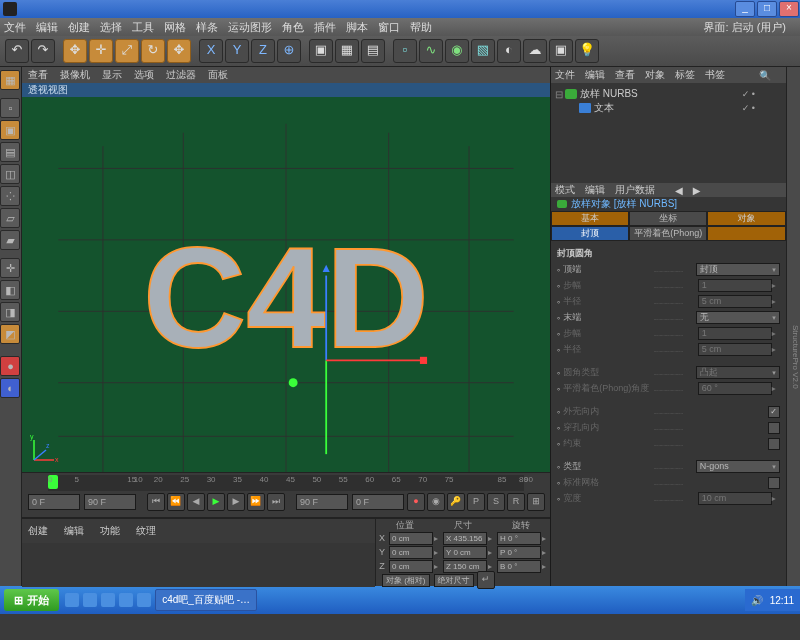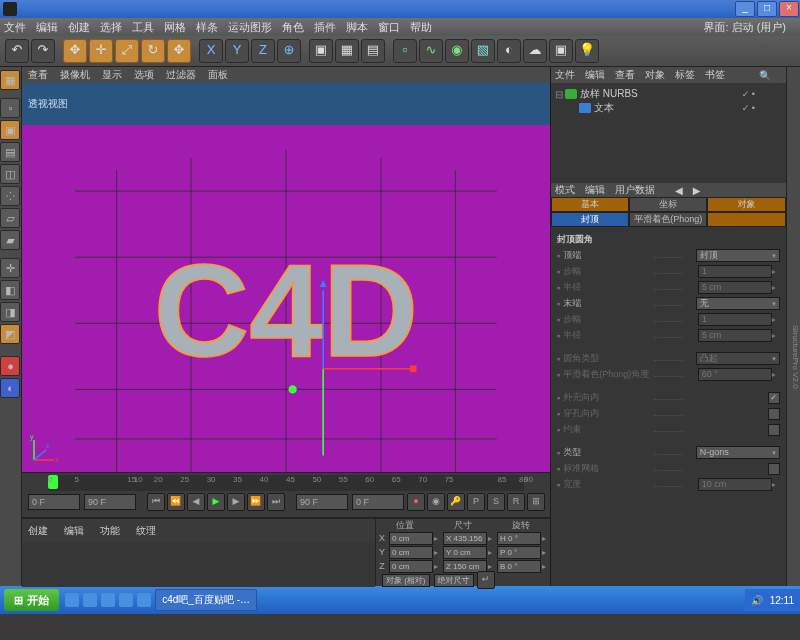--- a/index.html
+++ b/index.html
@@ -19,22 +19,22 @@
 .tbtn.cyan{color:#7fe0e0}
 .tsep{width:6px}
 .mainrow{display:flex;height:519px}
 .leftbar{width:22px;background:#4a4a4a;border-right:1px solid #222;display:flex;flex-direction:column;padding-top:2px}
 .lbtn{width:18px;height:18px;margin:1px auto;border:1px solid #2a2a2a;border-radius:2px;font-size:11px;text-align:center;line-height:18px}
 .lbtn.o{background:#c78b3a}
 .lbtn.g{background:#5a5a5a}
 .viewport{flex:1;display:flex;flex-direction:column;background:#3a3a3a;position:relative}
 .vp-menu{height:16px;background:#4a4a4a;display:flex;align-items:center;padding:0 6px;font-size:10px;color:#ccc}
 .vp-menu span{margin-right:12px}
-.vp-label{height:14px;background:#2a5580;color:#cde;font-size:10px;padding:14px 6px;line-height:14px}
-.vp-canvas{flex:1;background:#a21caf;position:relative;overflow:hidden}
+.vp-label{height:14px;background:#2a5580;color:#cde;font-size:10px;padding:0 6px;line-height:14px}
+.vp-canvas{flex:1;background:#14532d;position:relative;overflow:hidden}
 .grid line{stroke:#2f2f2f;stroke-width:1}
 .txt3d{fill:#a8b0b8;stroke:#ff9830;stroke-width:2;font-family:Arial,sans-serif;font-weight:900;font-size:160px}
 .axis-y{stroke:#3aff3a;stroke-width:2}
 .axis-x{stroke:#ff3a3a;stroke-width:2}
 .axis-z{stroke:#3a7fff;stroke-width:2}
 .mini-axis{position:absolute;left:6px;bottom:6px;width:34px;height:34px}
 .timeline{height:44px;background:#3a3a3a;border-top:1px solid #222;font-size:9px;color:#aaa}
 .tl-ruler{height:16px;background:#2f2f2f;position:relative;margin:2px 26px 0 26px}
 .tl-ruler .tick{position:absolute;top:0;font-size:8px;color:#888}
 .tl-marker{position:absolute;left:0;top:0;width:10px;height:14px;background:#3aff3a;border-radius:2px}
@@ -349,20 +349,24 @@
         </div>
     </div>
     <div class="attr-tabs">
       <span>模式</span>
       <span>编辑</span>
       <span>用户数据</span>
       <span class="sp"></span>
       <span>◀</span>
       <span>▶</span>
     </div>
+    <div class="attr-head">
+      <div class="ico"></div>
+      <span>放样对象  [放样 NURBS]</span>
+    </div>
     <div class="attr-subtabs" id="subtabs">
         <div class="st-a">基本</div>
         <div class="st-b">坐标</div>
         <div class="st-a">对象</div>
         <div class="st-sel">封顶</div>
         <div class="st-b">平滑着色(Phong)</div>
         <div class="st-a"></div>
       </div>
     <div class="attr-body">
       <div class="attr-section">封顶圆角</div>

